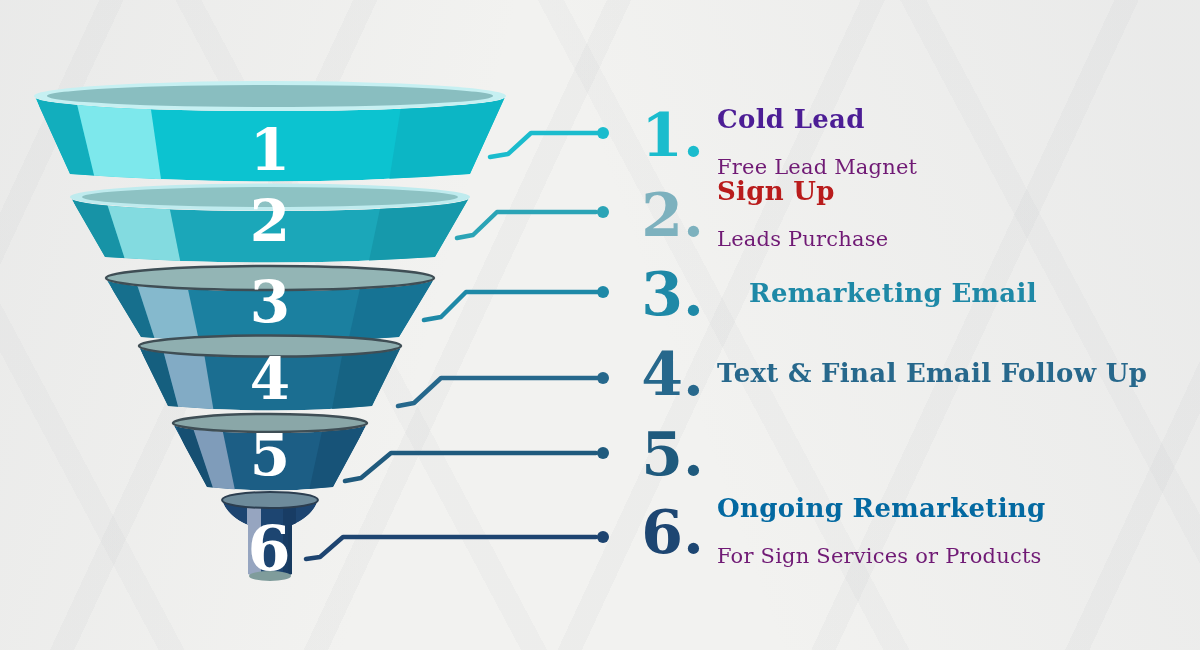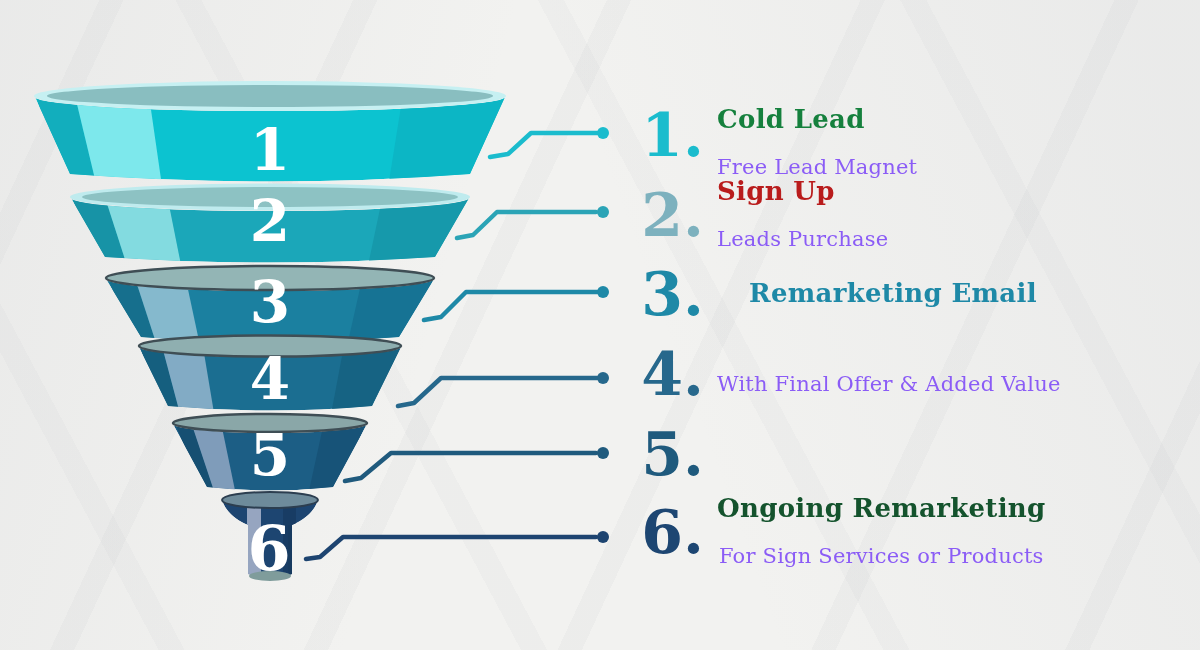--- a/index.html
+++ b/index.html
@@ -22,21 +22,21 @@
   .connector { fill:none; stroke-width:4.5; stroke-linecap:round; stroke-linejoin:round; }
 
   .steps { position:absolute; inset:0; }
   .step-row { position:absolute; left:636px; height:68px; display:flex; }
   .step-num {
     width:68px; flex:0 0 68px; text-align:right;
     font:700 60px/68px "DejaVu Serif","Liberation Serif",serif;
   }
   .step-body { margin-left:13px; display:flex; flex-direction:column; justify-content:center; }
   .step-title { font:700 26px/1.12 "DejaVu Serif","Liberation Serif",serif; letter-spacing:0.3px; }
-  .step-sub { font:400 21px/1.2 "DejaVu Serif","Liberation Serif",serif; color:#8b5cf6; margin-top:21px; letter-spacing:0.2px;text-align:center; }
+  .step-sub { font:400 21px/1.2 "DejaVu Serif","Liberation Serif",serif; color:#701a75; margin-top:21px; letter-spacing:0.2px; }
 </style>
 </head>
 <body>
 
 <div class="canvas">
   <div class="texture"></div>
 
   <svg class="scene" width="1200" height="650" viewBox="0 0 1200 650">
     <defs>
       <clipPath id="clip-s1">
@@ -147,21 +147,21 @@
       <path class="connector" d="M 306 559 L 320 557 L 343 537 L 596 537" stroke="#1d4470"></path>
       <circle cx="603" cy="537" r="6" fill="#1d4470"></circle>
     </g>
   </svg>
 
   <div class="steps">
 
     <div class="step-row" style="top:101px">
       <div class="step-num" style="color: rgb(27, 188, 205);">1.</div>
       <div class="step-body">
-        <div class="step-title" style="color: #15803d; margin-top: 15px;">Cold Lead</div>
+        <div class="step-title" style="color: #4c1d95; margin-top: 15px;">Cold Lead</div>
         <div class="step-sub">Free Lead Magnet</div>
       </div>
     </div>
 
     <div class="step-row" style="top:181px">
       <div class="step-num" style="color: rgb(125, 177, 190);">2.</div>
       <div class="step-body">
         <div class="step-title" style="color: #b91c1c;">Sign Up</div>
         <div class="step-sub">Leads Purchase</div>
       </div>
@@ -170,30 +170,30 @@
     <div class="step-row" style="top:260px">
       <div class="step-num" style="color: rgb(30, 137, 167);">3.</div>
       <div class="step-body">
         <div class="step-title" style="color: rgb(30, 137, 167); margin-left: 32px;">Remarketing Email</div>
       </div>
     </div>
 
     <div class="step-row" style="top:340px">
       <div class="step-num" style="color: rgb(39, 104, 140);">4.</div>
       <div class="step-body">
-        <div class="step-sub">With Final Offer &amp; Added Value</div>
+        <div class="step-title" style="color: rgb(39, 104, 140);">Text &amp; Final Email Follow Up</div>
       </div>
     </div>
 
     <div class="step-row" style="top:420px">
       <div class="step-num" style="color: rgb(31, 90, 125);">5.</div>
     </div>
 
     <div class="step-row" style="top:498px">
       <div class="step-num" style="color: rgb(29, 70, 114);">6.</div>
       <div class="step-body">
-        <div class="step-title" style="color: #14532d;">Ongoing Remarketing</div>
+        <div class="step-title" style="color: #0369a1;">Ongoing Remarketing</div>
         <div class="step-sub">For Sign Services or Products</div>
       </div>
     </div>
 
   </div>
 </div>
 
 </body></html>

